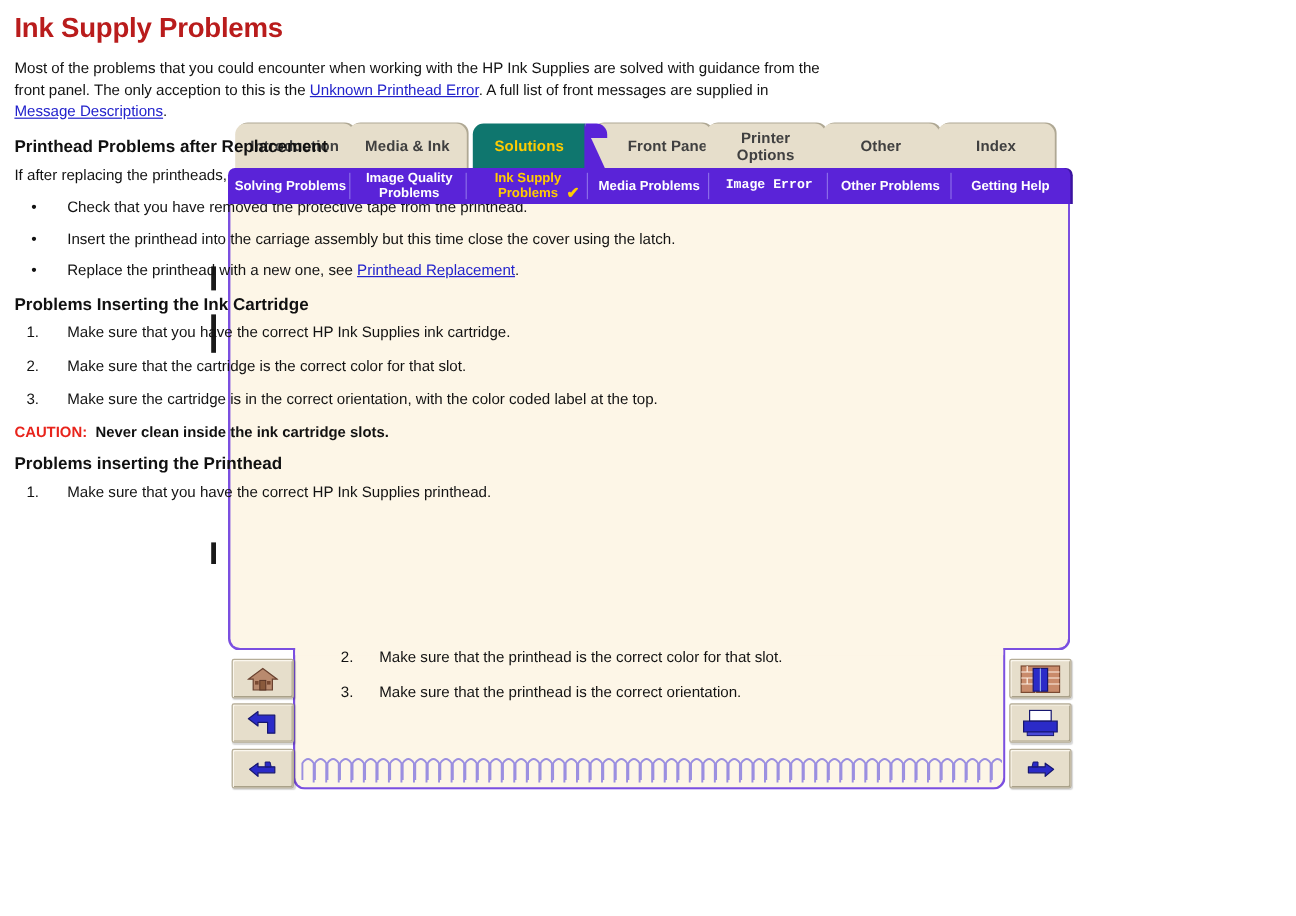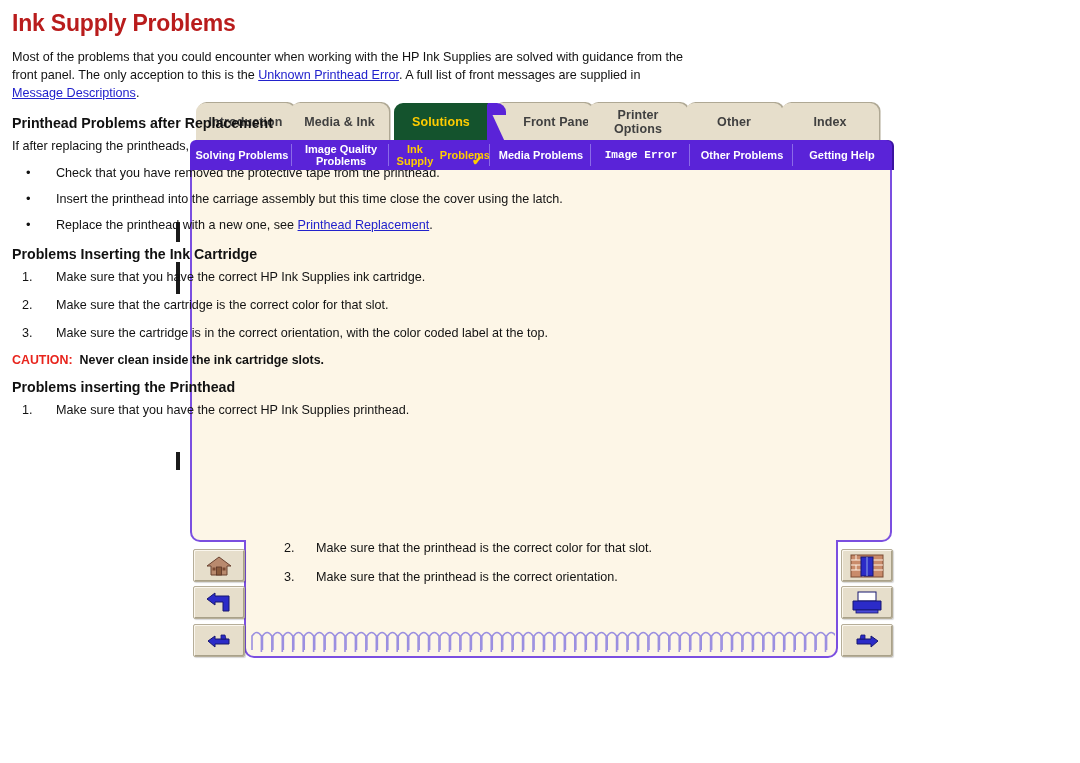--- a/index.html
+++ b/index.html
@@ -44,21 +44,21 @@
     text-align: center;
     color: #404040;
     font-size: 12.5px;
     font-weight: bold;
     line-height: 1.08;
     letter-spacing: .1px;
     box-shadow: 1.5px -1px 0 0 #AFA894;
   }
   .mtab.two-line { font-size: 12.5px; }
   .mtab.active {
-    background: #14532d;
+    background: #0f766e;
     color: #FFCC00;
     z-index: 9;
     box-shadow: none;
     border-top-right-radius: 0;
   }
   
   .mtab.active::after {
     content: "";
     position: absolute;
     right: -17px;
@@ -327,21 +327,21 @@
   <div id="subbar">
     <div class="stab" style="left:2px;width:100px;">
       <span>Solving Problems</span>
       <span class="divider"></span>
     </div>
     <div class="stab" style="left:103px;width:96px;flex-direction:column;">
       <span>Image Quality</span>
       <span>Problems</span>
       <span class="divider"></span>
     </div>
-    <div class="stab active" style="left:200px;width:100px;">
+    <div class="stab active" style="left:200px;width:100px;flex-direction:column;">
       <span>Ink Supply</span>
       <span>Problems</span>
       <span class="checkmark">✔</span>
       <span class="divider"></span>
     </div>
     <div class="stab" style="left:301px;width:100px;">
       <span>Media Problems</span>
       <span class="divider"></span>
     </div>
     <div class="stab" style="left:402px;width:98px;font-family:Liberation Mono, monospace;">

